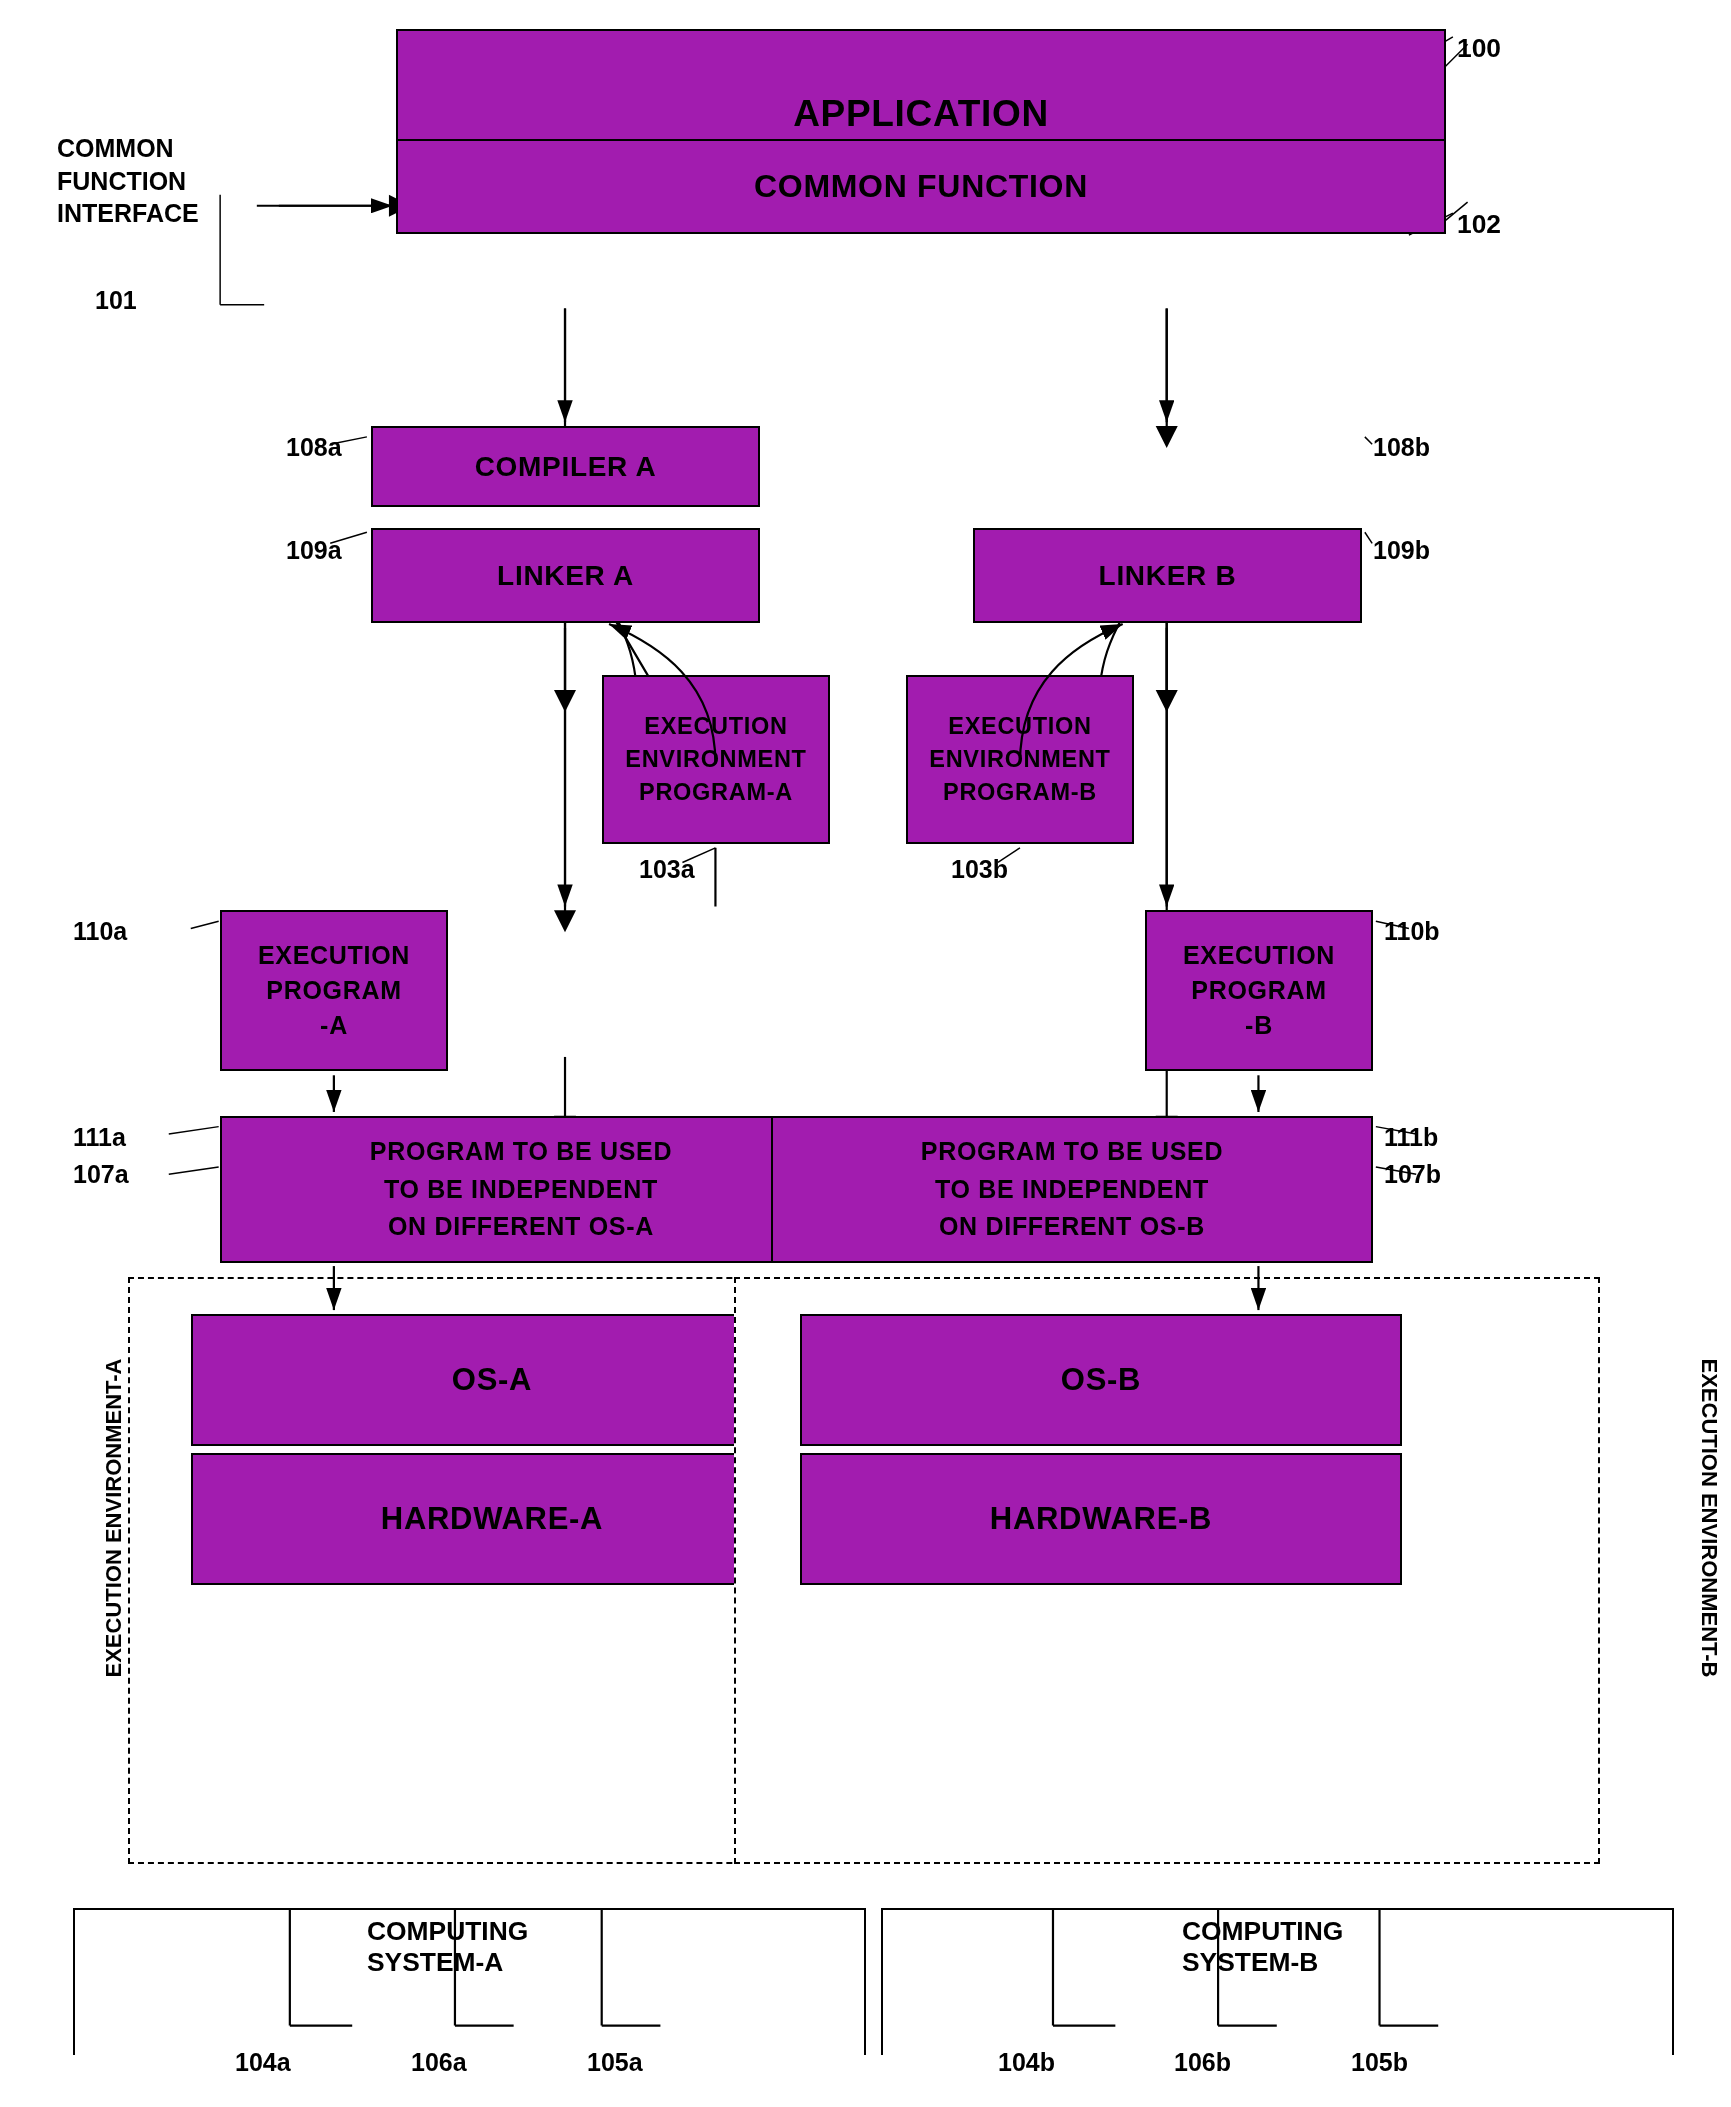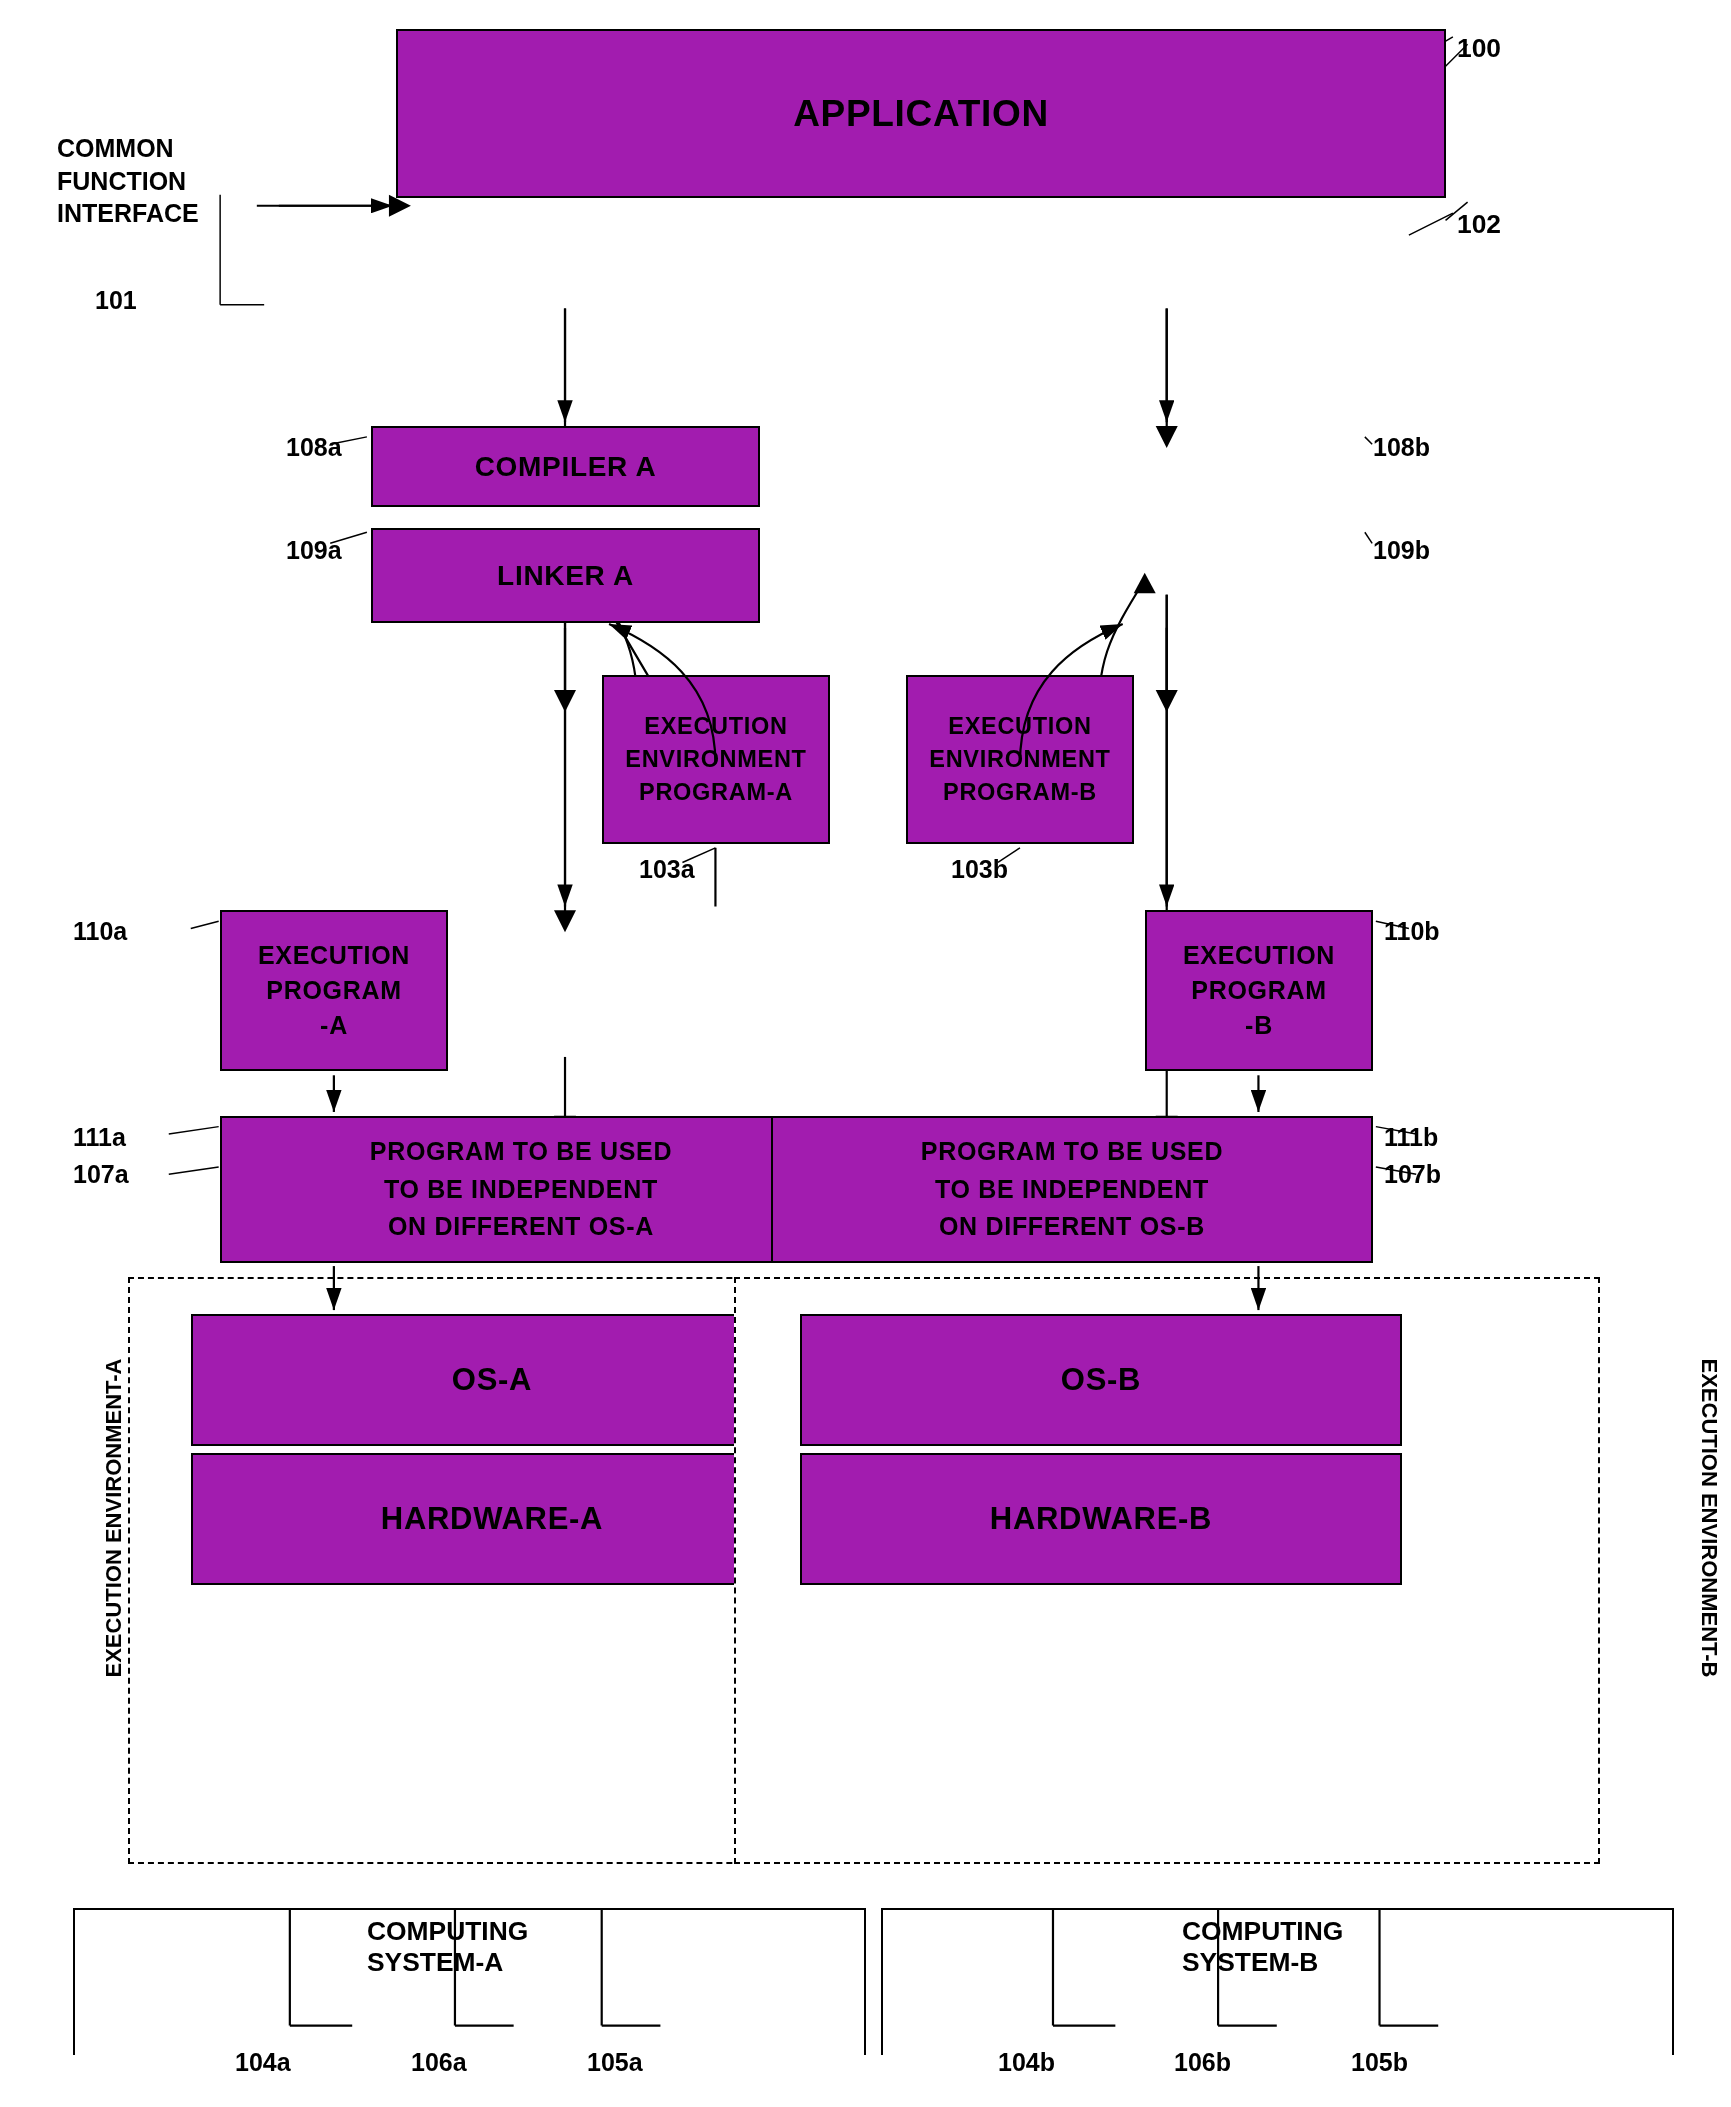--- a/index.html
+++ b/index.html
@@ -123,20 +123,23 @@
     <line x1="1920" y1="85" x2="1980" y2="50" stroke="#000" stroke-width="2"></line>
 
     <line x1="1920" y1="320" x2="1980" y2="290" stroke="#000" stroke-width="2"></line>
 
   </svg>
 
   <div class="box" style="left:396px; top:29px; width:1050px; height:169px; font-size:37px;">
     <span>APPLICATION</span>
   </div>
 
+  <div class="box" style="left:396px; top:139px; width:1050px; height:95px; font-size:32px;">
+    <span>COMMON FUNCTION</span>
+  </div>
 
   <div class="label" style="left:1457px; top:33px; font-size:26.4px;">100</div>
 
   <div class="label" style="left:1457px; top:209px; font-size:26.4px;">102</div>
 
   <div class="label" style="left:37px; top:132px; font-size:25px; line-height:1.3; white-space:normal; width:213px;margin-left:20px;">
     <span>COMMON<br>FUNCTION<br>INTERFACE</span>
   </div>
 
   <div class="label" style="left:95px; top:286px; font-size:25px;">101</div>
@@ -146,20 +149,23 @@
   </div>
   <div class="label" style="left:286px; top:433px; font-size:25px;">108a</div>
 
   <div class="box" style="left:371px; top:528px; width:389px; height:95px; font-size:28px;">
     <span>LINKER A</span>
   </div>
   <div class="label" style="left:286px; top:536px; font-size:25px;">109a</div>
 
   <div class="label" style="left:1373px; top:433px; font-size:25px;">108b</div>
 
+  <div class="box" style="left:973px; top:528px; width:389px; height:95px; font-size:28px;">
+    <span>LINKER B</span>
+  </div>
   <div class="label" style="left:1373px; top:536px; font-size:25px;">109b</div>
 
   <div class="box" style="left:602px; top:675px; width:228px; height:169px; font-size:23.5px; line-height:1.4;">
     <span>EXECUTION<br>ENVIRONMENT<br>PROGRAM-A</span>
   </div>
   <div class="label" style="left:639px; top:855px; font-size:25px;">103a</div>
 
   <div class="box" style="left:906px; top:675px; width:228px; height:169px; font-size:23.5px; line-height:1.4;">
     <span>EXECUTION<br>ENVIRONMENT<br>PROGRAM-B</span>
   </div>

